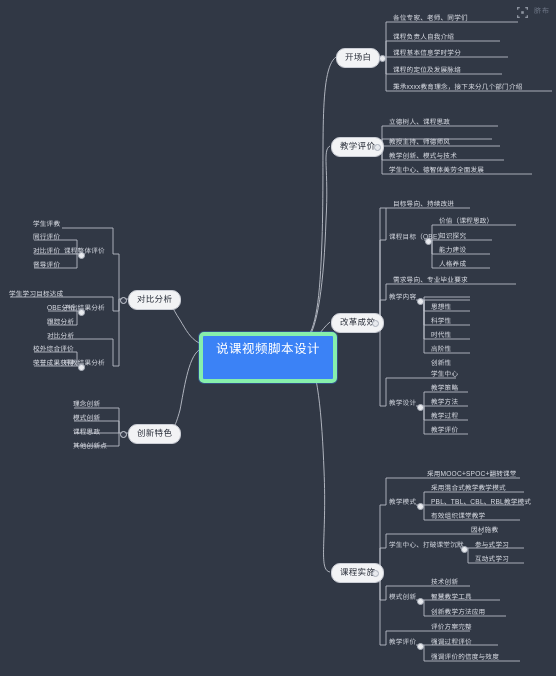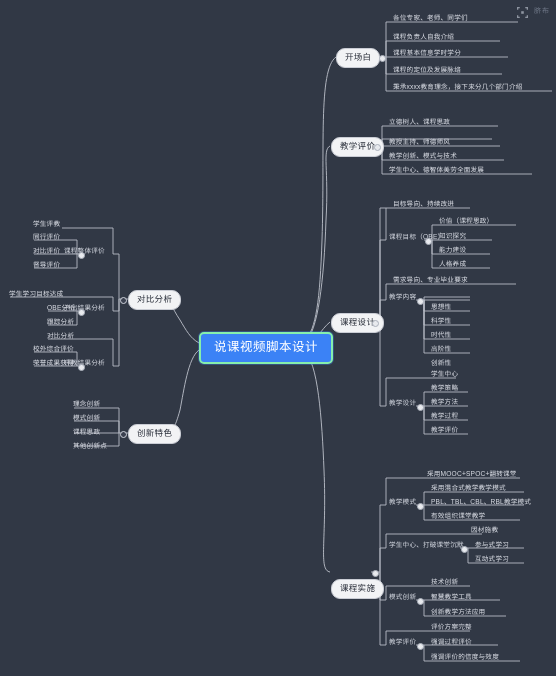--- a/index.html
+++ b/index.html
@@ -11,23 +11,23 @@
     -webkit-font-smoothing:antialiased;
   }
   #canvas{position:absolute;inset:0;}
   svg.links{position:absolute;left:0;top:0;width:556px;height:676px;pointer-events:none;}
 
   
   .node{position:absolute;white-space:nowrap;line-height:1;}
 
   .root{
     background:#3b82f6;color:#ffffff;
-    border:2px solid #86efac;border-radius:5px;
+    border:4px solid #86efac;border-radius:5px;
     font-size:12.5px;letter-spacing:.5px;
-    padding:7px 13px 8px;
+    padding:7px 13px 23px;
     box-shadow:0 0 0 1px rgba(59,130,246,.35);
   }
 
   .branch{
     background:#f2f3f5;color:#2a2f3a;
     border:1px solid #c9ccd4;border-radius:9px;
     font-size:8.5px;letter-spacing:.3px;
     padding:4px 8px 5px;
   }
 
@@ -209,21 +209,21 @@
   <div class="node leaf" style="left:390px;top:67px;">课程的定位及发展脉络</div>
   <div class="node leaf" style="left:390px;top:84px;">秉承xxxx教育理念，接下来分几个部门介绍</div>
 
   <div class="node branch" style="left:331px;top:137px;">教学评价</div>
   <span class="dot" style="left:374px;top:144px;"></span>
   <div class="node leaf" style="left:386px;top:119px;">立德树人、课程思政</div>
   <div class="node leaf" style="left:386px;top:139px;">教授主持、师德师风</div>
   <div class="node leaf" style="left:386px;top:153px;">教学创新、模式与技术</div>
   <div class="node leaf" style="left:386px;top:167px;">学生中心、德智体美劳全面发展</div>
 
-  <div class="node branch" style="left:331px;top:313px;">课程设计</div>
+  <div class="node branch" style="left:331px;top:313px;">改革成效</div>
   <span class="dot" style="left:372px;top:320px;"></span>
 
   <div class="node leaf" style="left:390px;top:201px;">目标导向、持续改进</div>
   <div class="node leaf sub" style="left:386px;top:234px;">课程目标（OBE）</div>
   <span class="dot" style="left:425px;top:238px;"></span>
   <div class="node leaf" style="left:436px;top:218px;">价值（课程思政）</div>
   <div class="node leaf" style="left:436px;top:233px;">知识探究</div>
   <div class="node leaf" style="left:436px;top:247px;">能力建设</div>
   <div class="node leaf" style="left:436px;top:261px;">人格养成</div>
 
@@ -237,21 +237,21 @@
   <div class="node leaf" style="left:428px;top:360px;">创新性</div>
 
   <div class="node leaf" style="left:428px;top:371px;">学生中心</div>
   <div class="node leaf sub" style="left:386px;top:400px;">教学设计</div>
   <span class="dot" style="left:417px;top:404px;"></span>
   <div class="node leaf" style="left:428px;top:385px;">教学策略</div>
   <div class="node leaf" style="left:428px;top:399px;">教学方法</div>
   <div class="node leaf" style="left:428px;top:413px;">教学过程</div>
   <div class="node leaf" style="left:428px;top:427px;">教学评价</div>
 
-  <div class="node branch" style="left:331px;top:563px;margin-top:16px;">课程实施</div>
+  <div class="node branch" style="left:331px;top:563px;">课程实施</div>
   <span class="dot" style="left:372px;top:570px;"></span>
 
   <div class="node leaf" style="left:424px;top:471px;">采用MOOC+SPOC+翻转课堂</div>
   <div class="node leaf sub" style="left:386px;top:499px;">教学模式</div>
   <span class="dot" style="left:417px;top:503px;"></span>
   <div class="node leaf" style="left:428px;top:485px;">采用混合式教学教学模式</div>
   <div class="node leaf" style="left:428px;top:499px;">PBL、TBL、CBL、RBL教学模式</div>
   <div class="node leaf" style="left:428px;top:513px;">有效组织课堂教学</div>
 
   <div class="node leaf" style="left:468px;top:527px;">因材施教</div>

